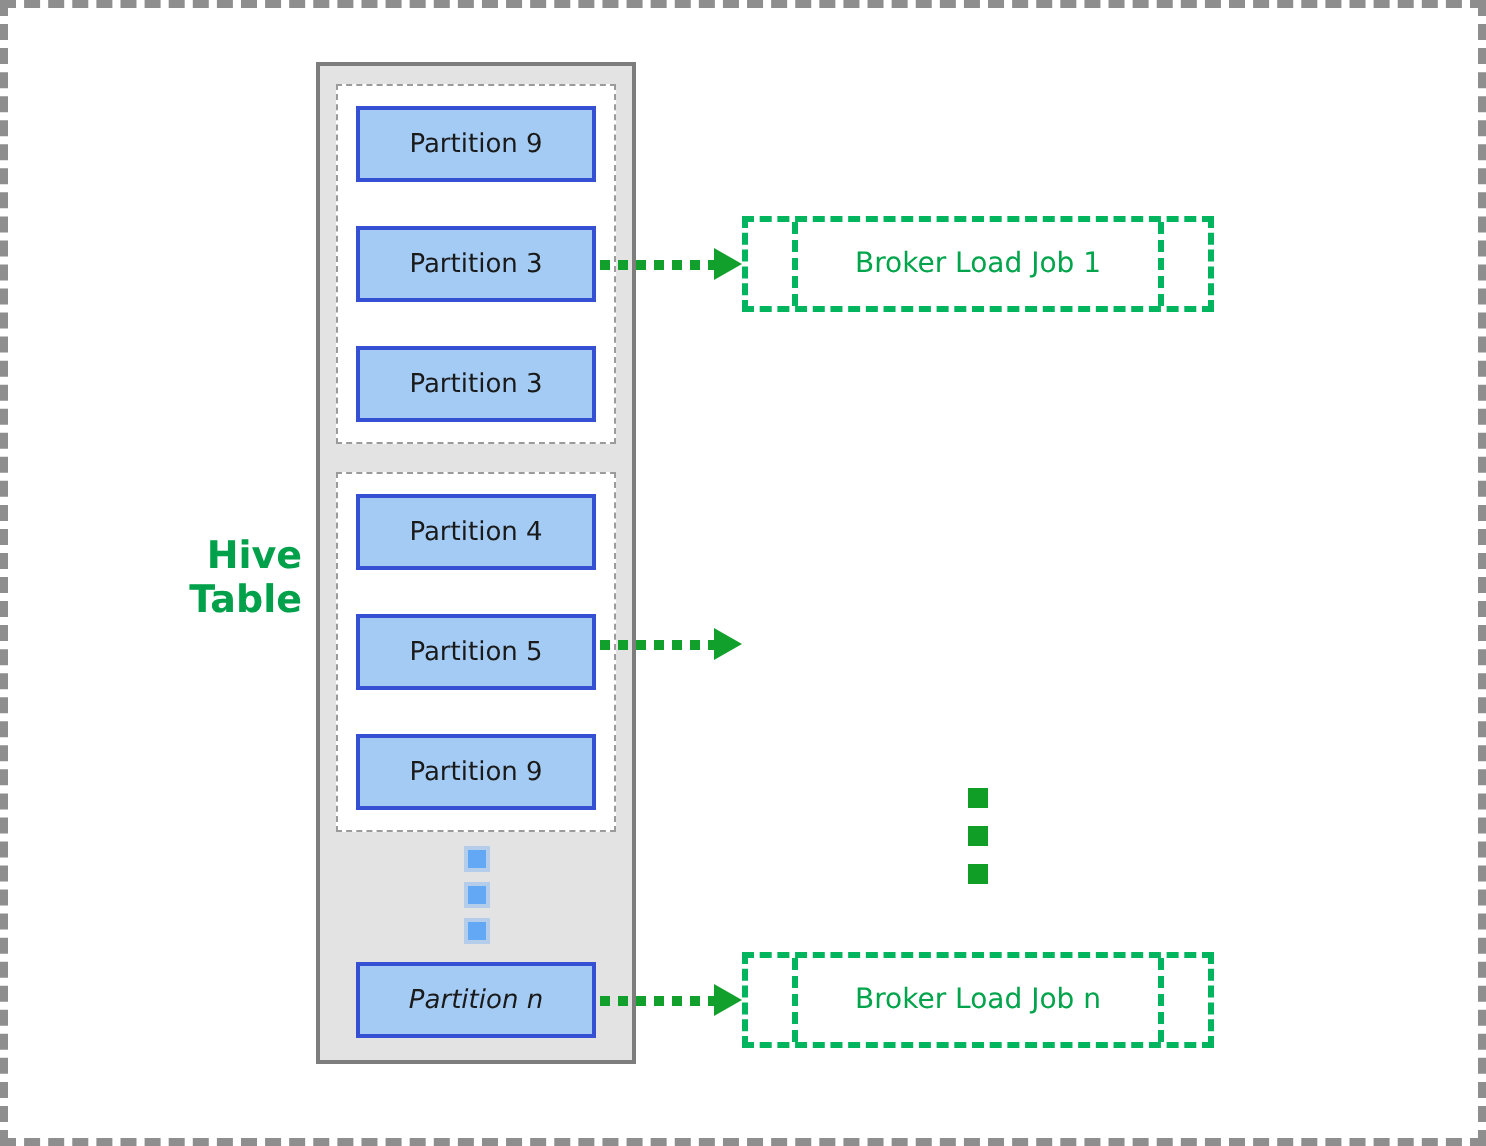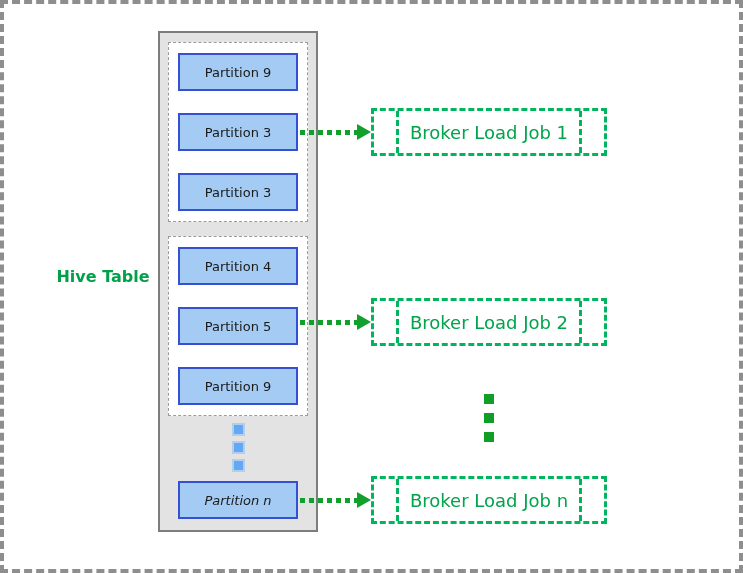--- a/index.html
+++ b/index.html
@@ -6,22 +6,22 @@
   .page{
     position:relative;width:743px;height:573px;background:#fff;overflow:hidden;
     font-family:"DejaVu Sans",sans-serif;
   }
   .page-border{
     position:absolute;inset:0;box-sizing:border-box;
     border:4px dashed var(--page-border-gray,#8e8e8e);
     pointer-events:none;
   }
   .hive-label{
-    position:absolute;left:55px;top:267px;width:96px;text-align:center;
-    color:var(--hive-label-green,#00a14a);font-weight:bold;font-size:16px;
+    position:absolute;left:55px;top:267px;width:96px;text-align:right;
+    color:var(--hive-label-green,#00a14a);font-weight:bold;font-size:19px;
   }
   .container{
     position:absolute;left:158px;top:31px;width:160px;height:501px;
     box-sizing:border-box;background:var(--container-fill,#e3e3e3);
     border:2px solid var(--container-border,#7d7d7d);
   }
   .group{
     position:absolute;left:8px;width:140px;height:180px;box-sizing:border-box;
     border:1px dashed var(--group-border,#9b9b9b);background:#fff;
     display:flex;flex-direction:column;justify-content:space-between;
@@ -67,21 +67,21 @@
   .broker-1{top:108px}
   .broker-2{top:298px}
   .broker-3{top:476px}
   .broker .bar{
     position:absolute;top:0;bottom:0;width:0;
     border-left:3px dashed var(--broker-green,#00b55e);
   }
   .broker .bar.left{left:22px}
   .broker .bar.right{right:22px}
   .broker .label{
-    color:var(--broker-text-green,#00a44b);font-size:18px;white-space:nowrap;
+    color:var(--broker-text-green,#00a44b);font-size:14px;white-space:nowrap;
   }
   .vdots-green{
     position:absolute;left:371px;width:236px;top:394px;
     display:flex;flex-direction:column;align-items:center;gap:9px;
   }
   .vdots-green .dot{width:10px;height:10px;background:var(--dots-green,#119e27);}
 </style>
 </head>
 <body>
 
@@ -125,25 +125,20 @@
     <div class="line"></div>
     <div class="head"></div>
   </div>
 
   <div class="broker broker-1">
     <div class="bar left"></div>
     <div class="bar right"></div>
     <span class="label">Broker Load Job 1</span>
   </div>
 
-  <div class="broker broker-2">
-    <div class="bar left"></div>
-    <div class="bar right"></div>
-    <span class="label">Broker Load Job 2</span>
-  </div>
 
   <div class="vdots-green">
     <span class="dot"></span>
     <span class="dot"></span>
     <span class="dot"></span>
   </div>
 
   <div class="broker broker-3">
     <div class="bar left"></div>
     <div class="bar right"></div>

